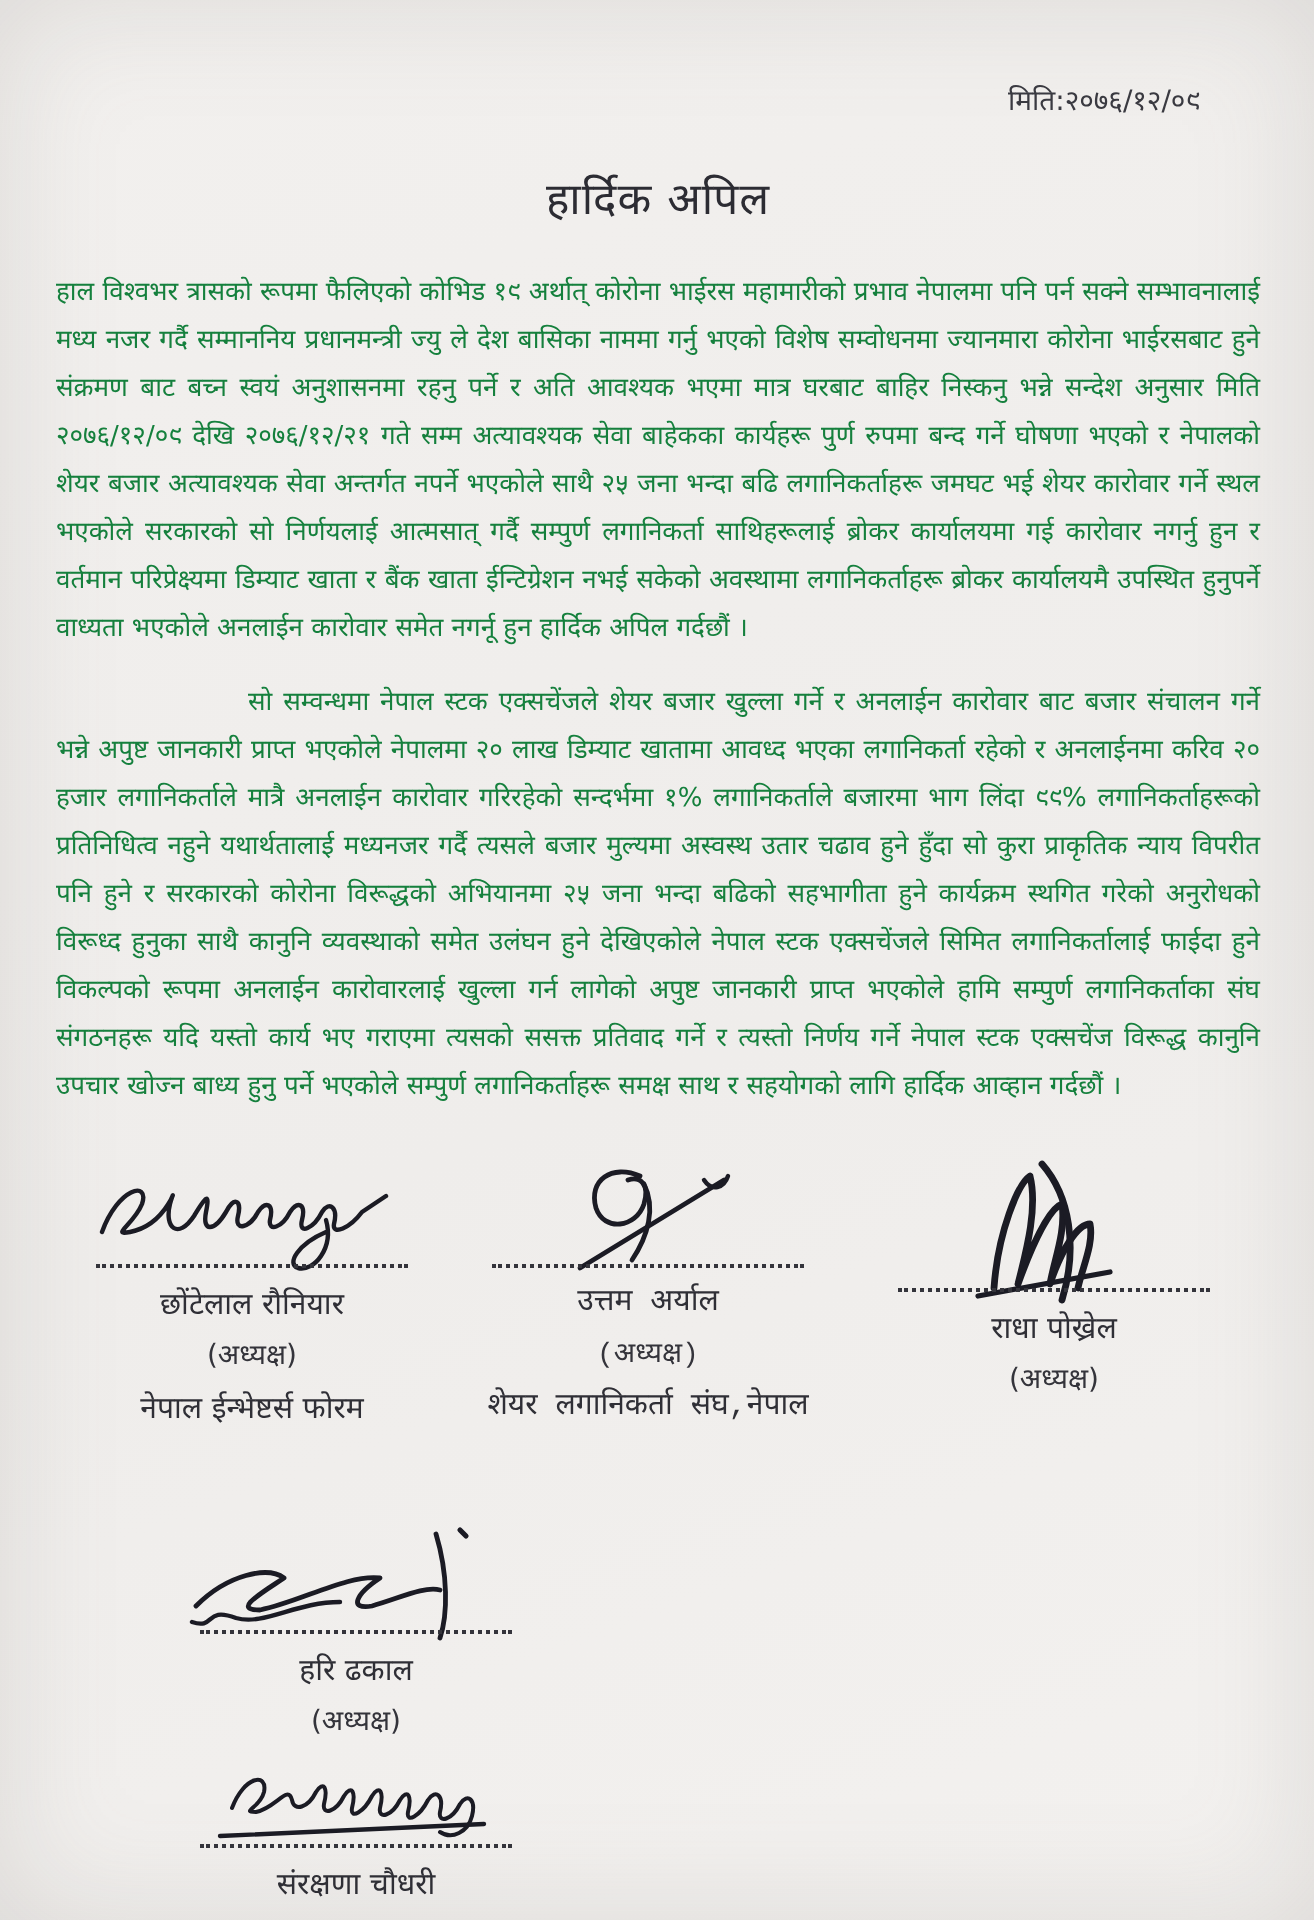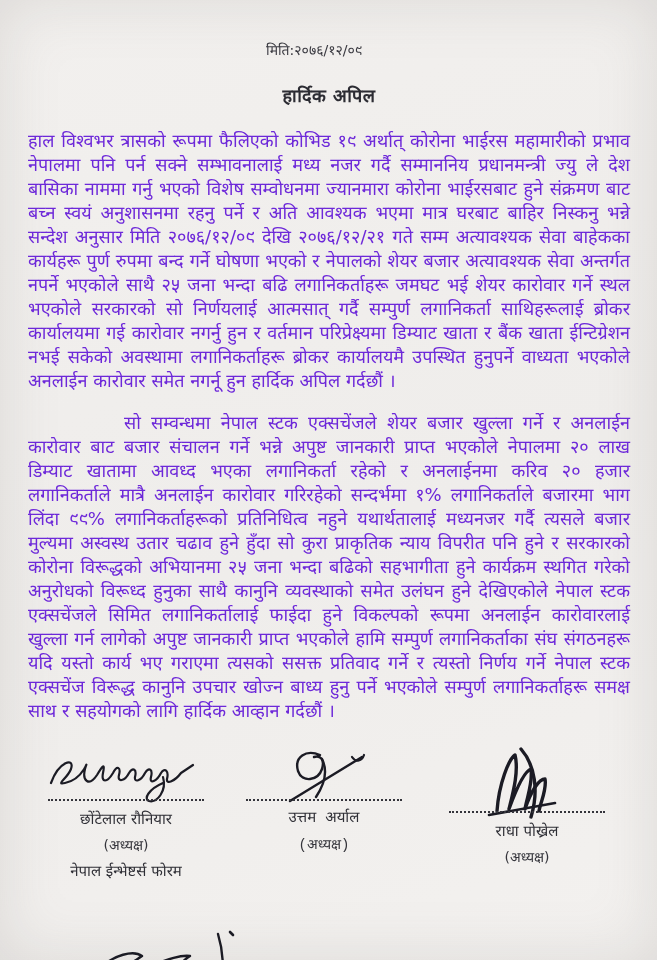--- a/index.html
+++ b/index.html
@@ -16,38 +16,38 @@
     position: relative;
     box-shadow: inset 0 0 60px rgba(120,115,110,0.18);
   }
   .page {
     box-sizing: border-box;
     width: 657px;
     height: 960px;
     padding: 40px 27px 30px 28px;
   }
   .date-line {
-    text-align: center;
+    text-align: right;
     padding-right: 30px;
     font-size: 14px;
     color: #3a3a41;
   }
   .doc-title {
     text-align: center;
-    font-size: 18px;
-    font-weight: 700;
+    font-size: 22px;
+    font-weight: 400;
     letter-spacing: 0.5px;
     color: #2c2c33;
     margin-top: 24px;
   }
   .body-text {
-    font-size: 18px;
+    font-size: 13px;
     line-height: 24px;
     text-align: justify;
-    color: #6d28d9;
+    color: #15803d;
   }
   .para-1 { margin-top: 22px; }
   .para-2 { margin-top: 10px; text-indent: 96px; }
   .sig-row {
     display: flex;
     align-items: flex-start;
   }
   .sig-row-1 { margin-top: 22px; }
   .sig-row-2 { margin-top: 44px; }
   .sig-block {
@@ -108,20 +108,21 @@
     <div class="sig-block">
       <svg class="sig-art" width="120" height="62" viewBox="0 0 120 62">
         <path d="M56,10 C42,4 30,12 34,26 C38,38 54,36 58,24 C61,14 56,10 50,12" stroke-width="2.4"></path>
         <path d="M58,14 C64,26 60,40 52,52" stroke-width="2.4"></path>
         <path d="M26,56 L98,12" stroke-width="2.4"></path>
         <path d="M88,12 C92,18 98,16 100,10" stroke-width="2.2"></path>
       </svg>
       <div class="dotline"></div>
       <div class="sig-name">उत्तम अर्याल</div>
       <div class="sig-role">(अध्यक्ष)</div>
+      <div class="sig-org">शेयर लगानिकर्ता संघ,नेपाल</div>
     </div>
 
     <div class="sig-block">
       <svg class="sig-art" width="120" height="74" viewBox="0 0 120 74">
         <path d="M30,66 C32,38 42,14 48,10 C52,26 46,48 42,64 C50,42 58,26 64,24 C66,38 60,52 58,64 C64,46 72,34 78,34 C80,44 74,56 72,66" stroke-width="3.4"></path>
         <path d="M54,4 C68,20 72,46 64,72" stroke-width="3.4"></path>
         <path d="M22,70 L88,58" stroke-width="2.6"></path>
       </svg>
       <div class="dotline"></div>
       <div class="sig-name">राधा पोख्रेल</div>

